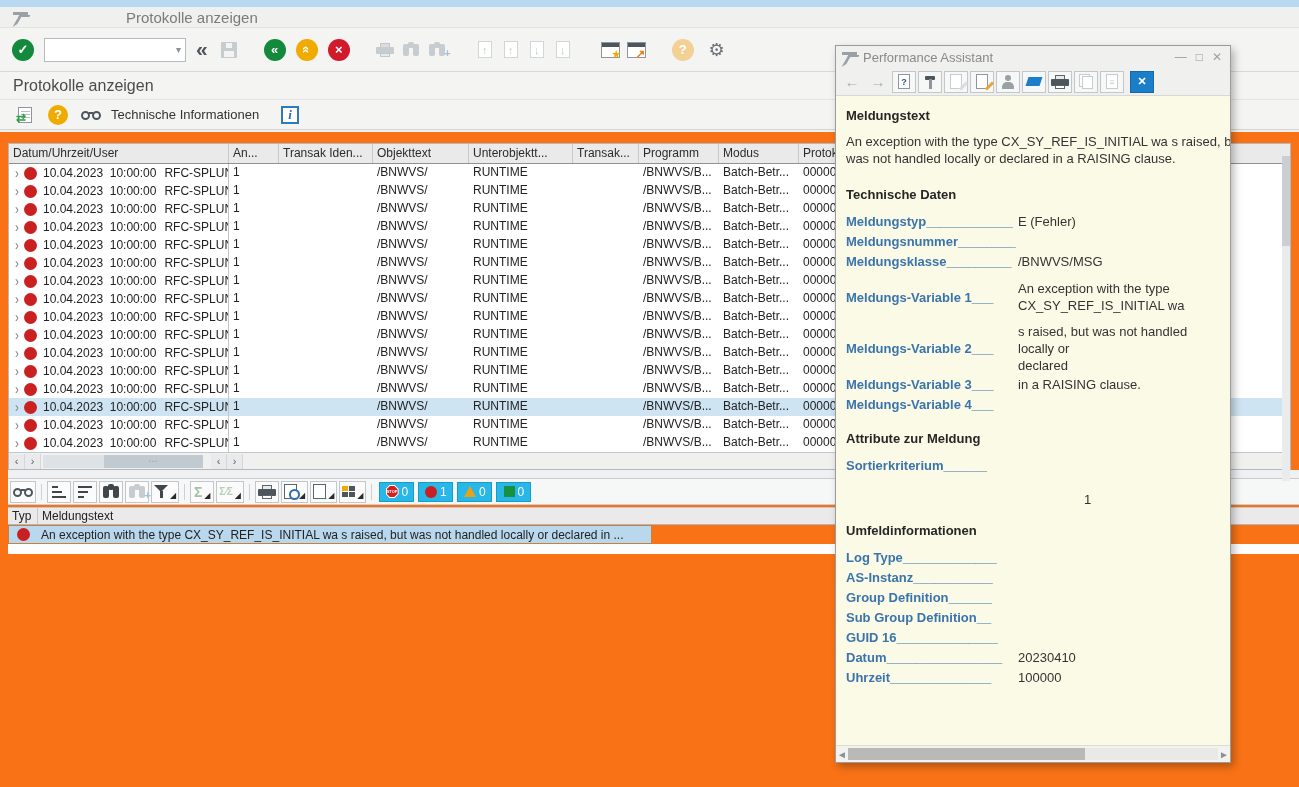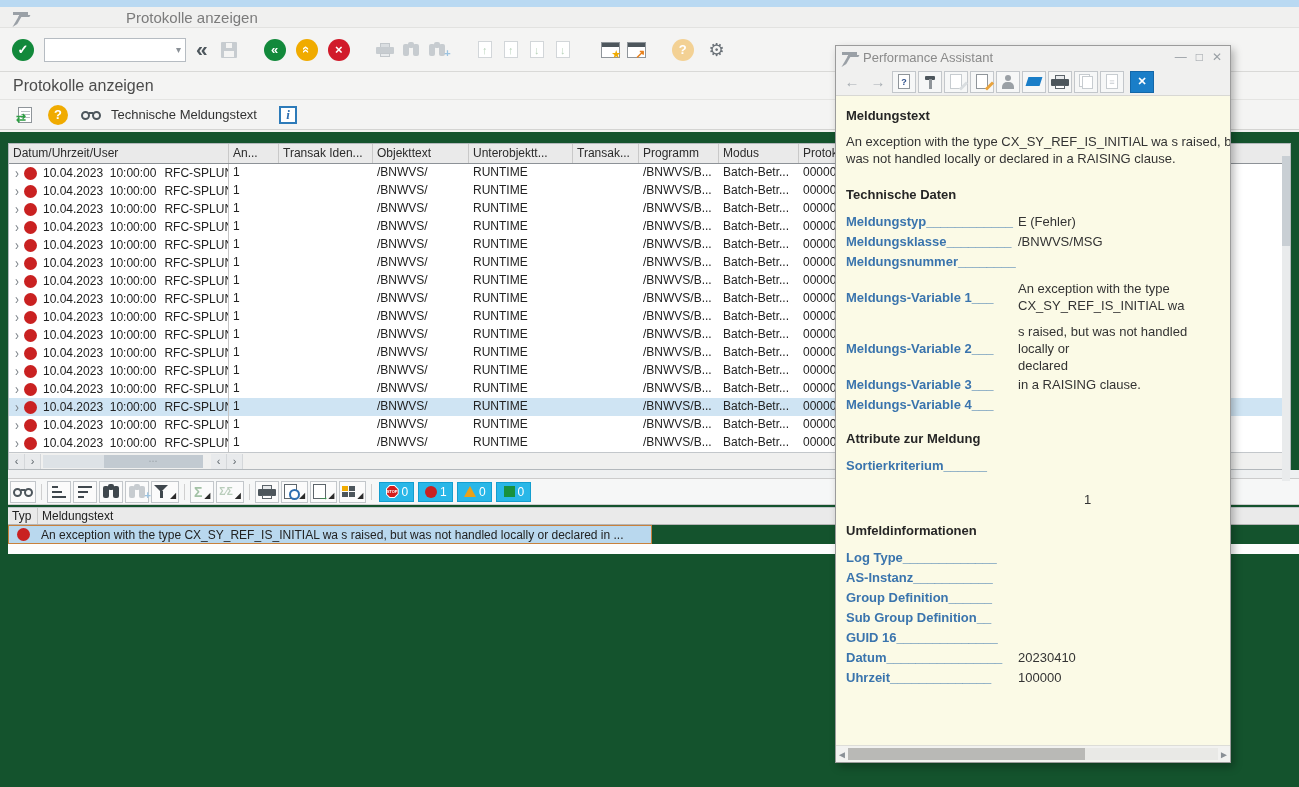--- a/index.html
+++ b/index.html
@@ -78,21 +78,21 @@
   .glasses { position:relative; width:20px; height:12px; }
   .glasses .gl,.glasses .gr { position:absolute; top:2px; width:9px; height:9px; border:2px solid #4d565c; border-radius:50%; background:transparent;}
   .glasses .gl{left:0;} .glasses .gr{right:0;}
   .glasses .gb{position:absolute;top:3px;left:8px;width:4px;height:3px;border-top:2px solid #4d565c;}
   .ti-label { font-size:13px; color:#333; margin-left:7px; }
   .infoic { width:18px; height:18px; border:2px solid #2d7bb9; background:#fff; color:#2d6eb0;
     font-family:"Liberation Serif",serif; font-style:italic; font-weight:bold; font-size:13px;
     display:flex; align-items:center; justify-content:center; }
 
   
-  .content { position:absolute; top:132px; left:0; right:0; bottom:0; background:#14532d; padding-left:8px;}
+  .content { position:absolute; top:132px; left:0; right:0; bottom:0; background:#f97316; padding-left:8px;}
   .left-gutter { position:absolute; left:0; top:132px; bottom:0; width:8px;
     background-image:radial-gradient(#d9d9d6 1px, transparent 1px); background-size:4px 4px; background-color:#f2f2f1;}
   .log-table { margin-top:11px; width:1283px; border:1px solid #b3b8bc; background:#fff; }
   .thead, .trow { display:grid; grid-template-columns:220px 50px 94px 96px 104px 66px 80px 80px 1fr; }
   .thead { background:#eaeaea; border-bottom:1px solid #8d9297; height:20px; }
   .thead .hc { font-size:12px; color:#2b2b2b; padding:2px 4px; border-right:1px solid #c9c9c9;
     white-space:nowrap; overflow:hidden; }
   .trow { height:18px; font-size:12px; background:#fff; }
   .trow.selected { background:#cfe4f3; }
   .trow .c { padding:1px 4px; white-space:nowrap; overflow:hidden; }
@@ -308,21 +308,21 @@
     <div class="tb-gap"></div>
     <div class="qmark">?</div>
     <div class="tb-gap"></div>
     <div class="icon-btn">
       <div class="glasses">
           <i class="gl"></i>
           <i class="gb"></i>
           <i class="gr"></i>
         </div>
     </div>
-    <span class="ti-label">Technische Meldungstext</span>
+    <span class="ti-label">Technische Informationen</span>
     <div class="tb-gap-lg"></div>
     <div class="infoic">i</div>
   </div>
 
   <div class="left-gutter"></div>
 
   <div class="content">
 
     <div class="log-table" style="position:relative;">
       <div class="thead">
@@ -807,27 +807,27 @@
       <div class="pa-sec">
         <div class="pa-h">Technische Daten</div>
         <div>
 
             <div class="pa-row">
               <span class="pa-label">Meldungstyp____________</span>
               <span class="pa-value">E (Fehler)</span>
             </div>
 
             <div class="pa-row">
+              <span class="pa-label">Meldungsnummer________</span>
+              <span class="pa-value"></span>
+            </div>
+
+            <div class="pa-row">
               <span class="pa-label">Meldungsklasse_________</span>
               <span class="pa-value">/BNWVS/MSG</span>
-            </div>
-
-            <div class="pa-row">
-              <span class="pa-label">Meldungsnummer________</span>
-              <span class="pa-value"></span>
             </div>
 
             <div class="pa-row gap">
               <span class="pa-label">Meldungs-Variable 1___</span>
               <span class="pa-value">An exception with the type
 CX_SY_REF_IS_INITIAL wa</span>
             </div>
 
             <div class="pa-row gap">
               <span class="pa-label">Meldungs-Variable 2___</span>

